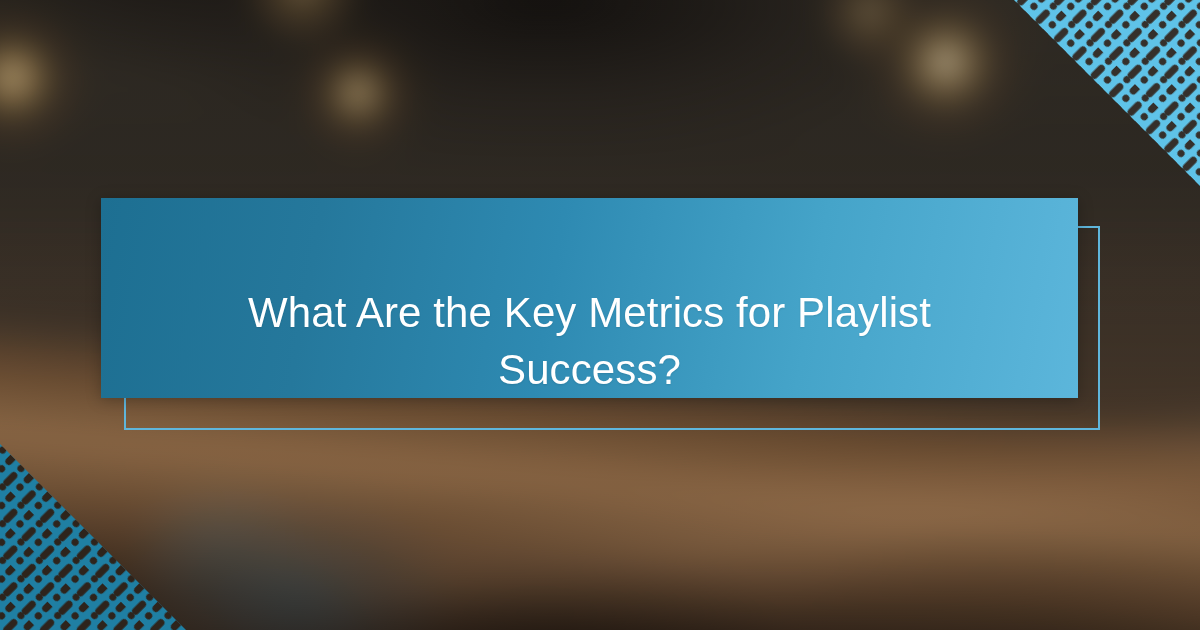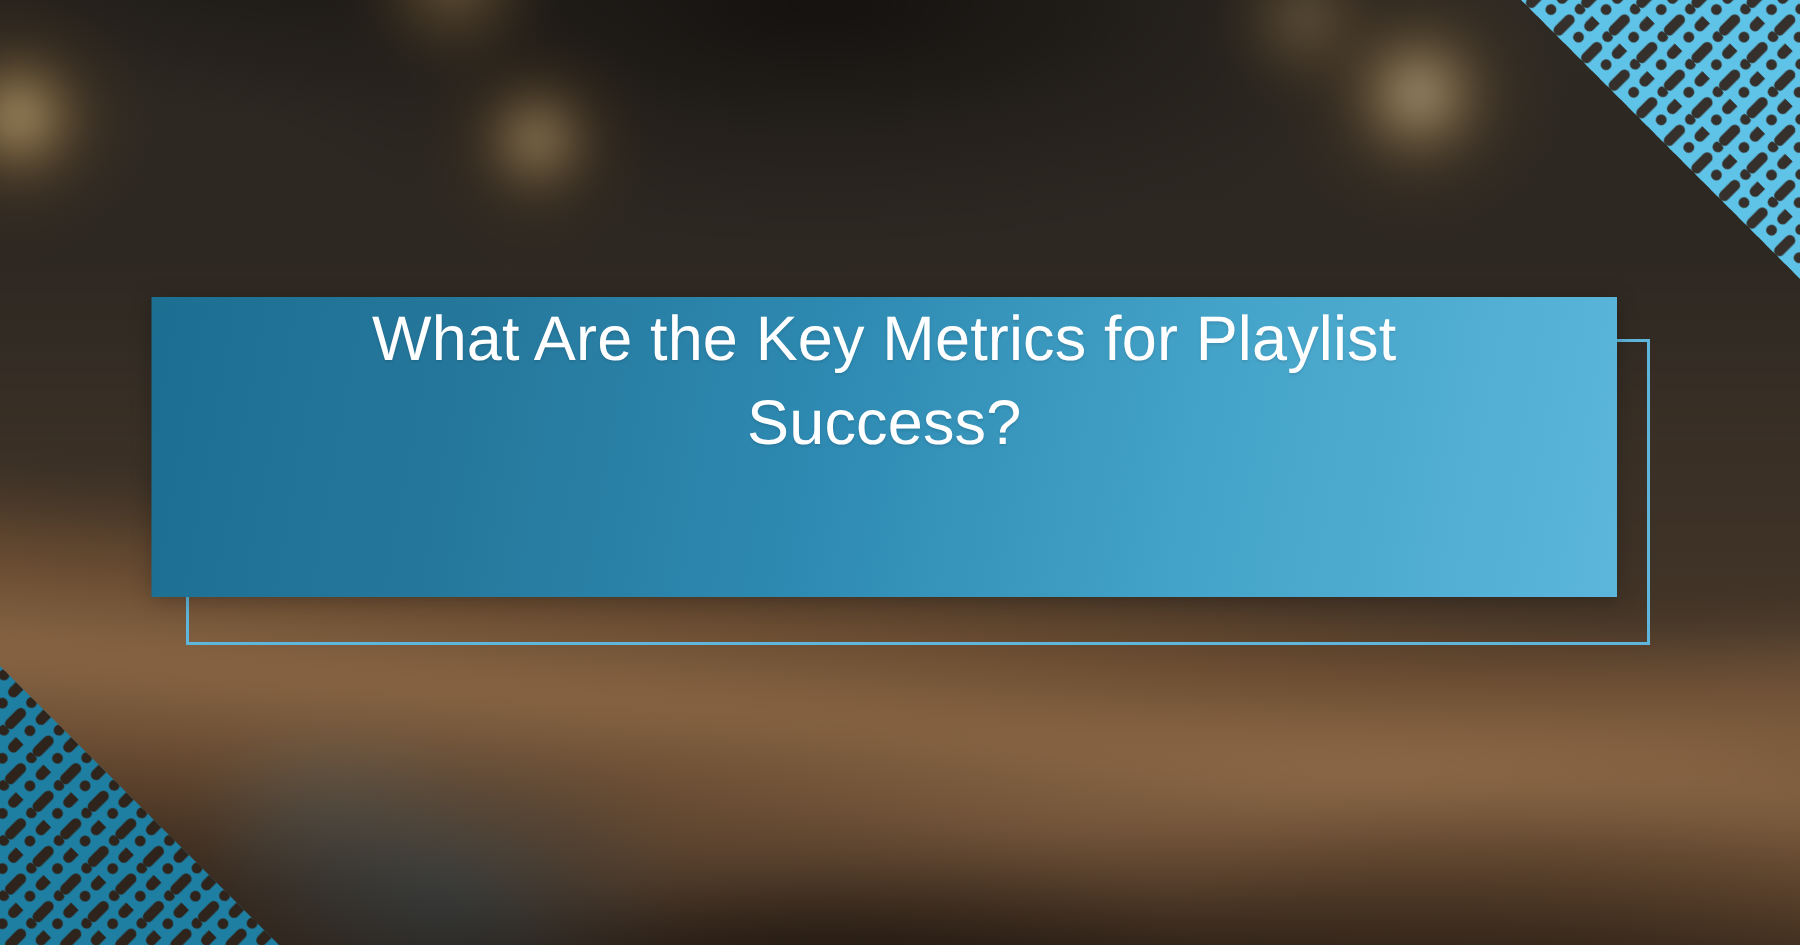--- a/index.html
+++ b/index.html
@@ -94,21 +94,21 @@
     box-sizing: border-box;
   }
   .banner {
     position: absolute;
     left: 101px;
     top: 198px;
     width: 977px;
     height: 200px;
     background: linear-gradient(100deg, #1d6f92 0%, #25789c 22%, #2e8ab2 46%, #45a4c9 72%, #5cb6db 100%);
     display: flex;
-    align-items: flex-start;
+    align-items: flex-end;
     justify-content: center;
     box-shadow: 0 2px 14px rgba(0,0,0,0.25);
   }
   .banner-title {
     color: #ffffff;
     font-family: "Liberation Sans", sans-serif;
     font-size: 42px;
     font-weight: 400;
     line-height: 1.34;
     text-align: center;

